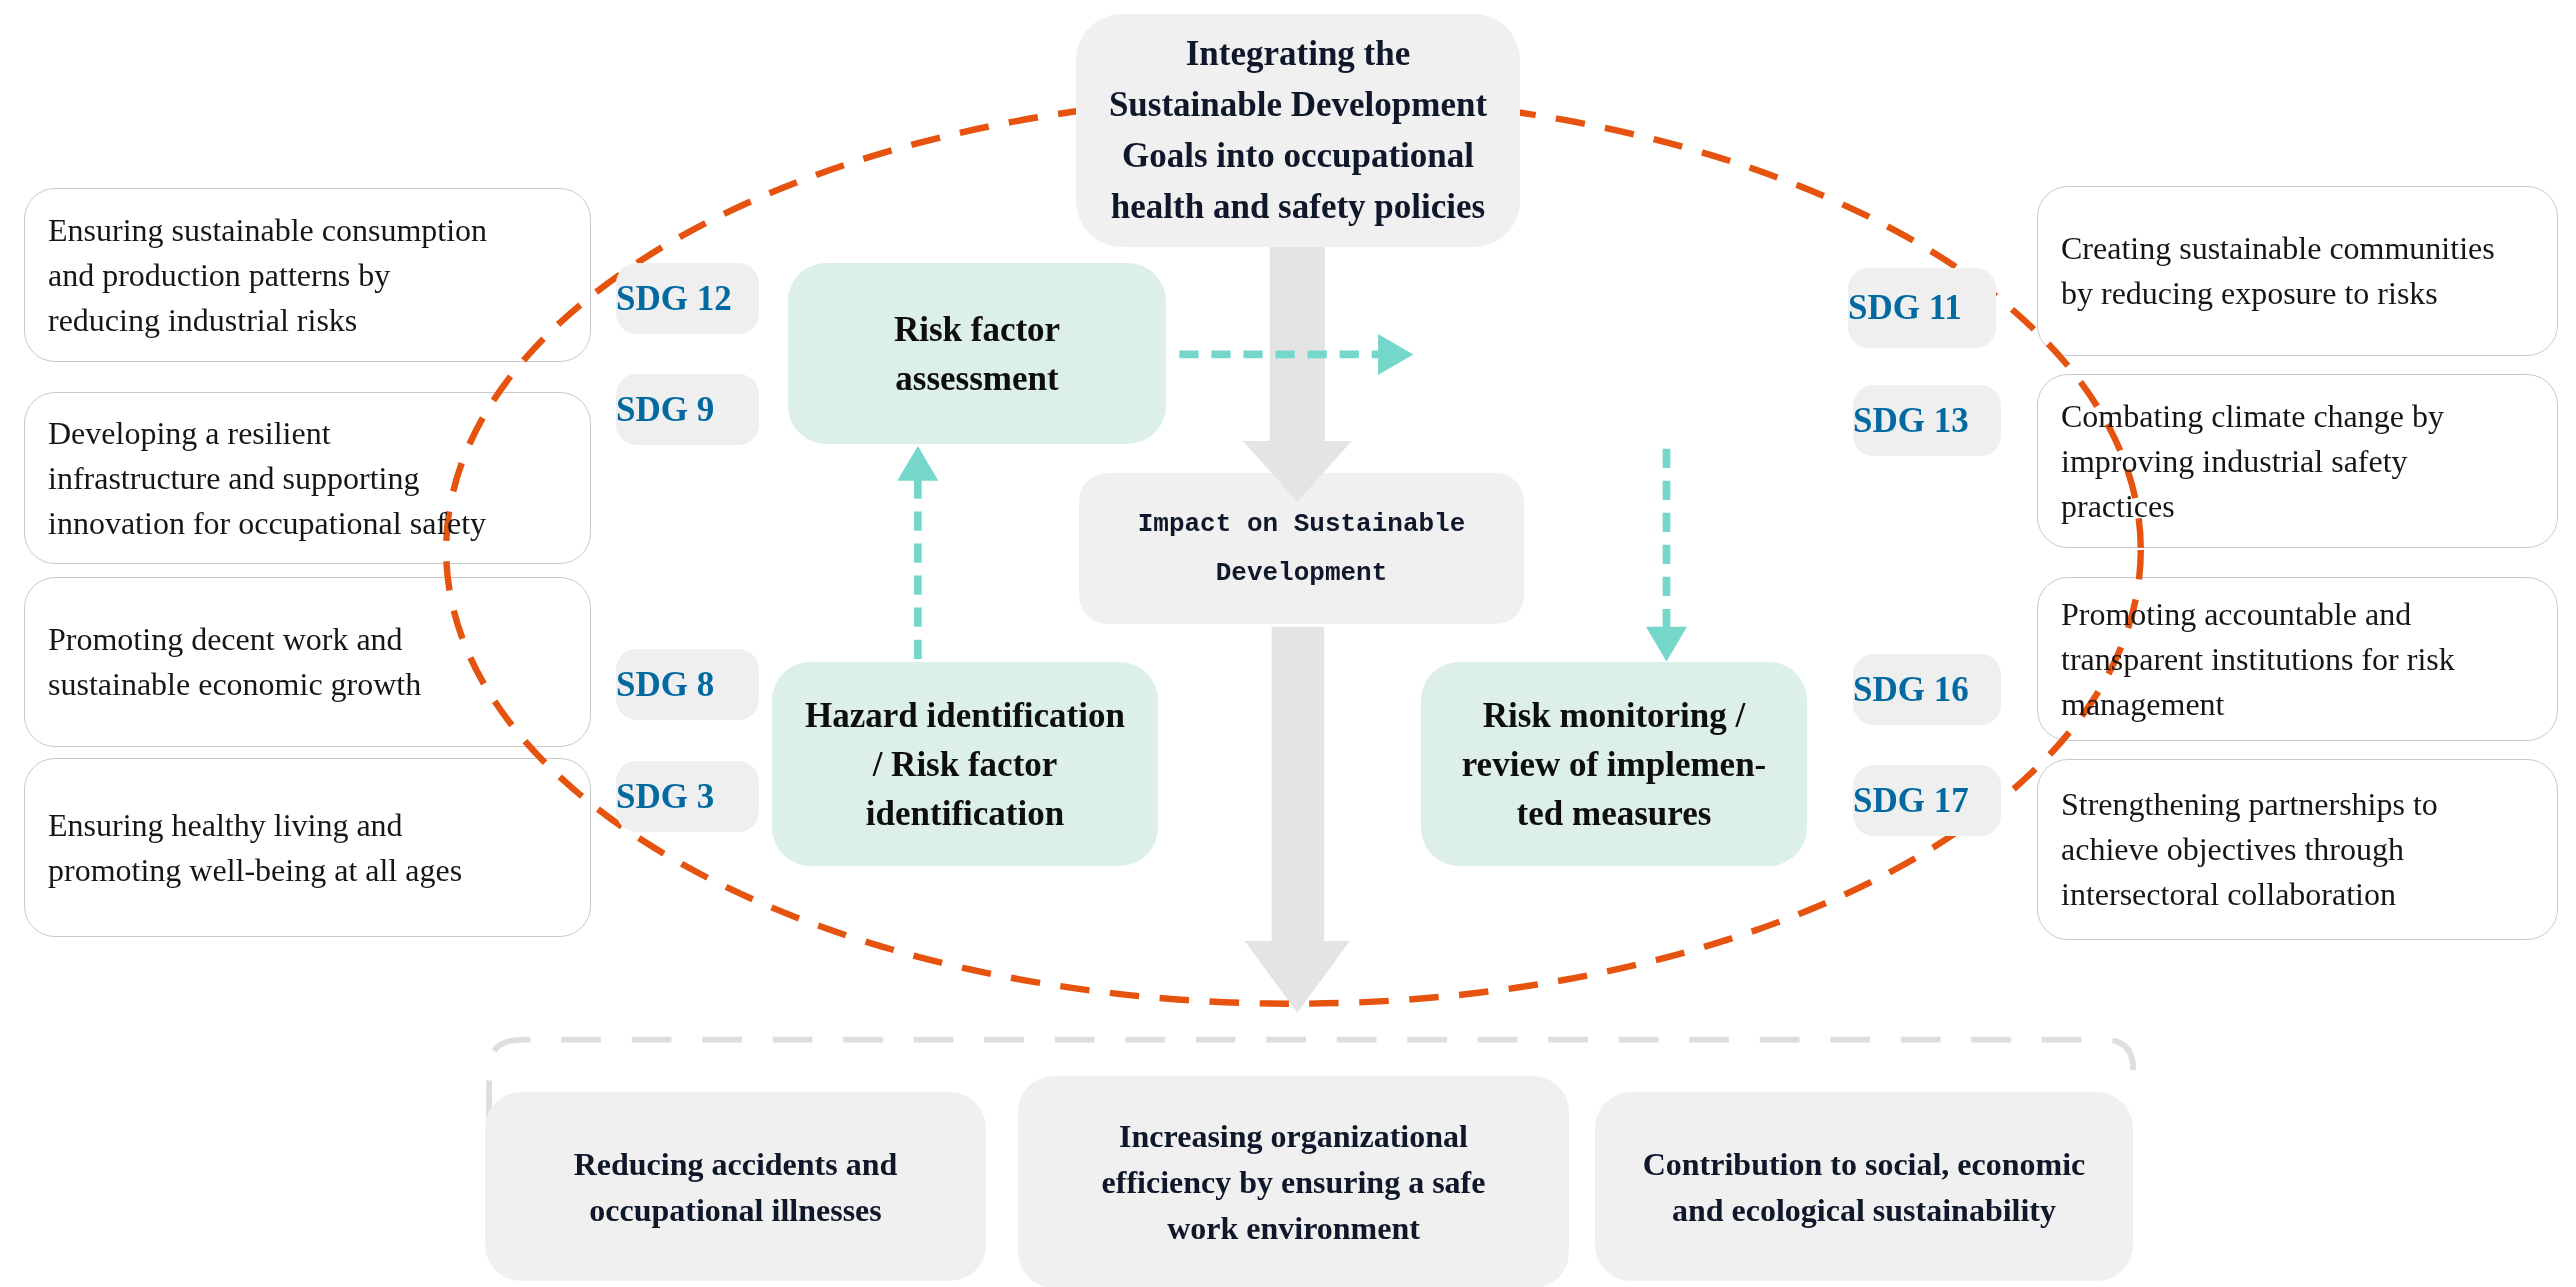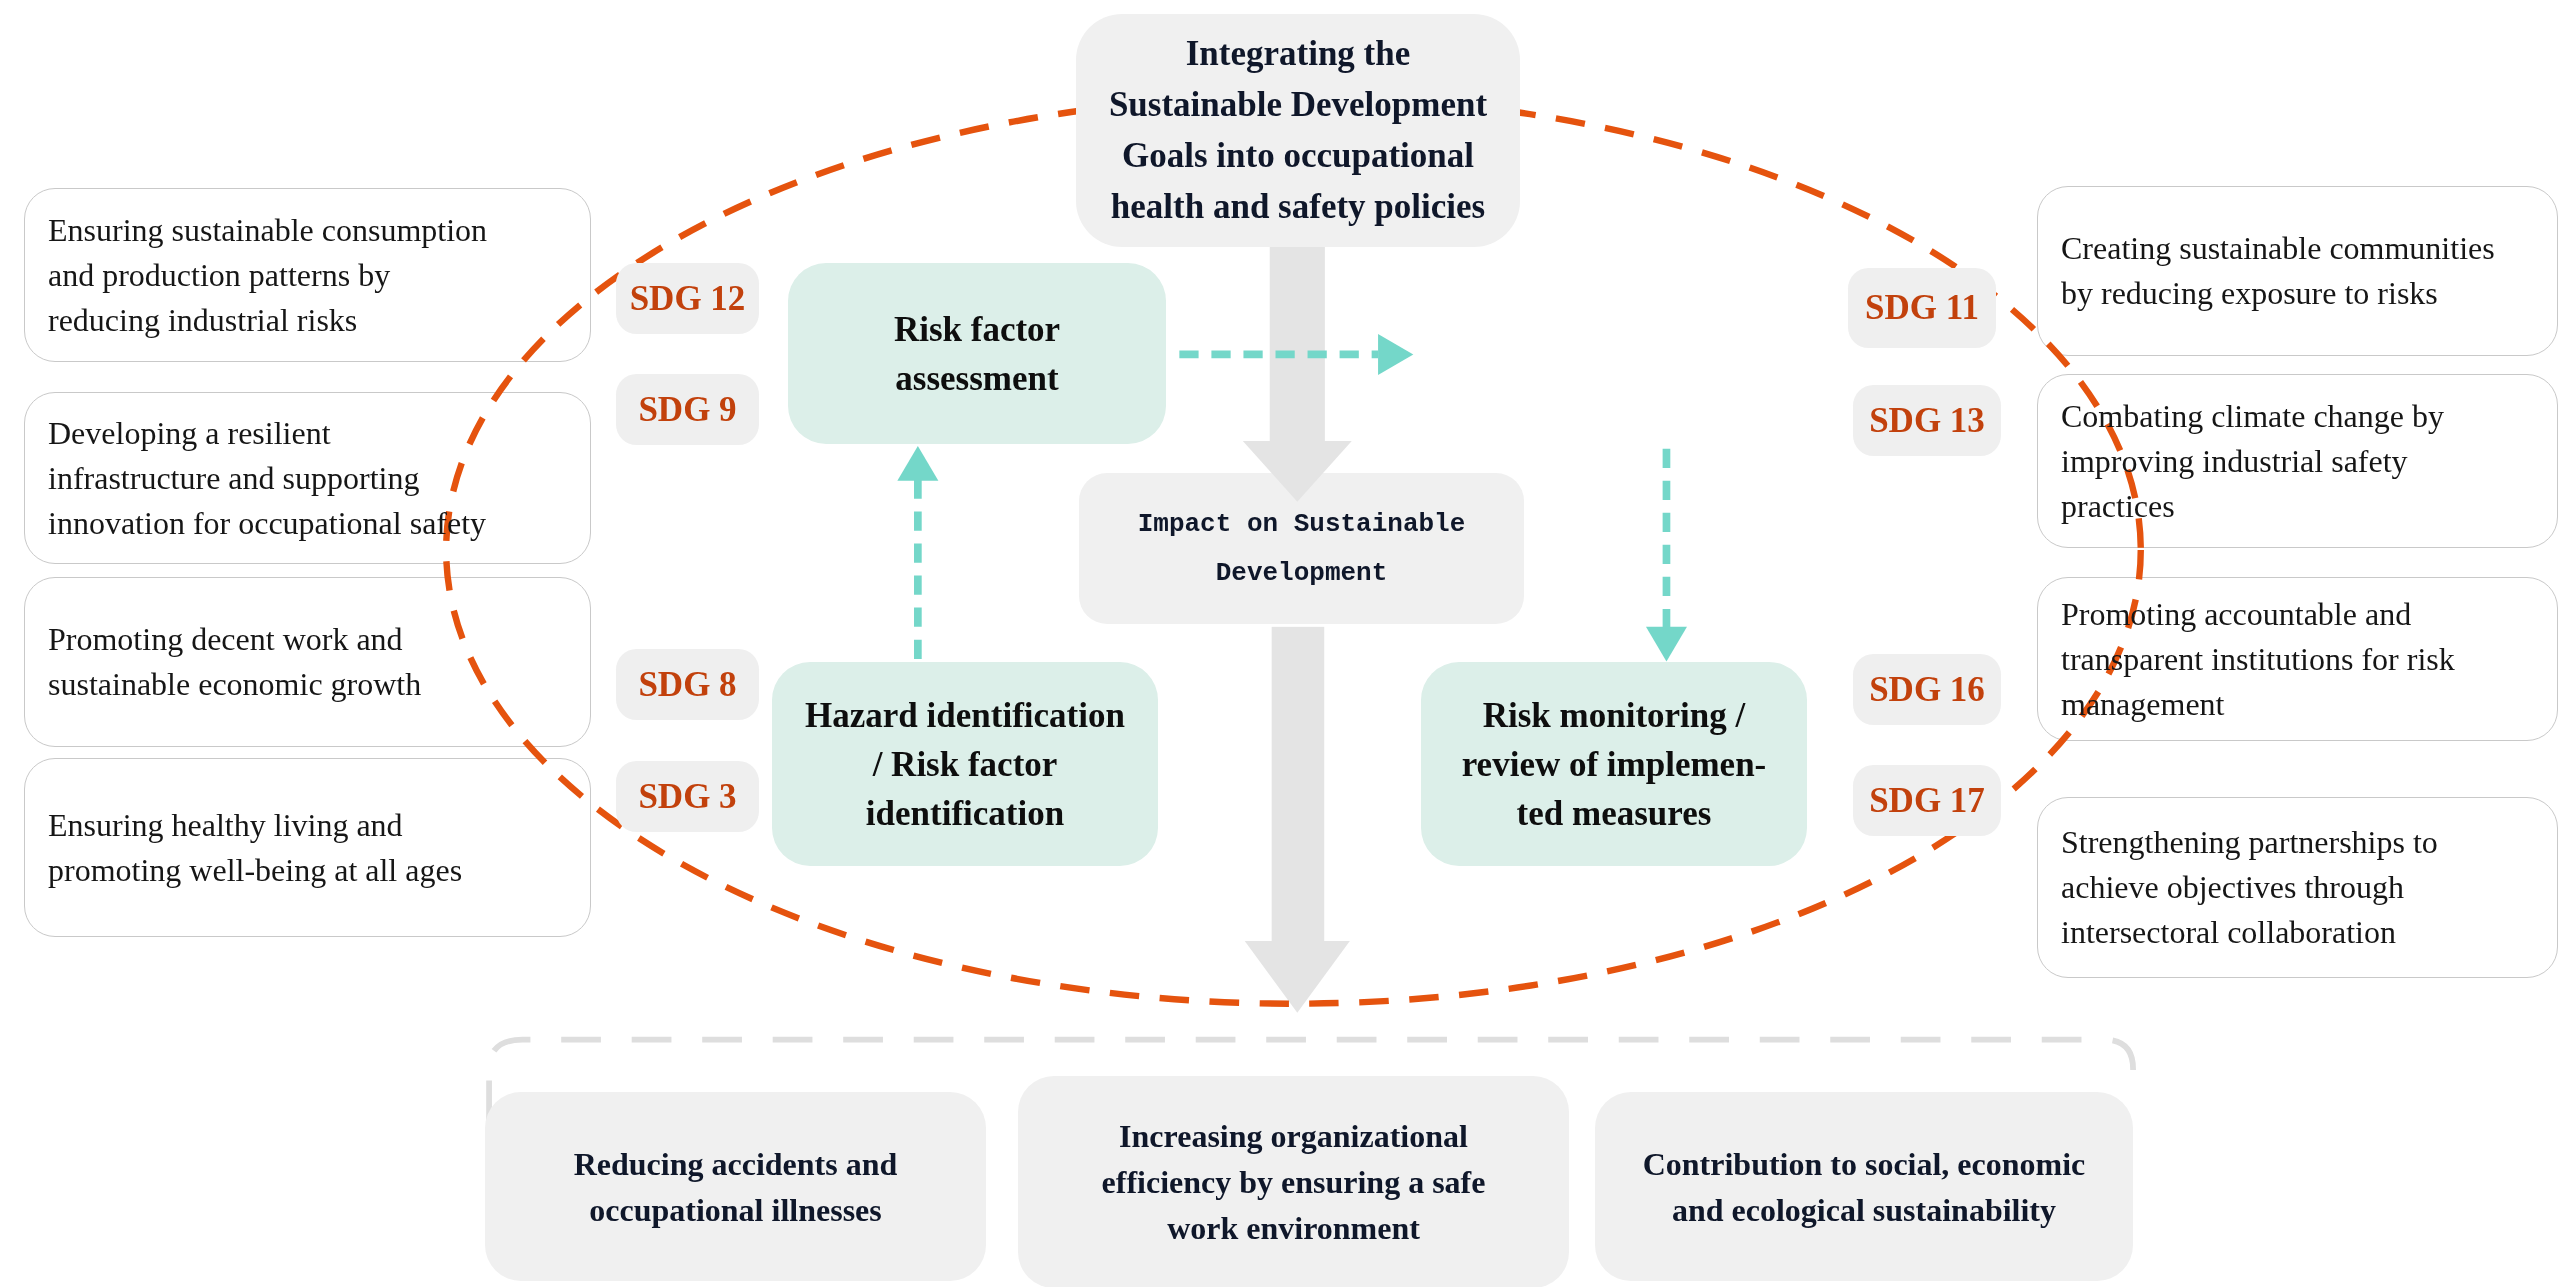--- a/index.html
+++ b/index.html
@@ -13,22 +13,22 @@
     border-radius:31px;display:flex;align-items:center;
     padding:0 23px;box-sizing:border-box;
   }
   .goal .txt{
     position:relative;z-index:3;font-size:32px;line-height:45px;
     color:#161616;white-space:pre-line;
   }
   
   .badge{
     position:absolute;background:#efefef;border-radius:20.5px;z-index:4;
-    display:flex;align-items:center;justify-content:center;
-    font-weight:bold;font-size:35px;color:#c2410c;
+    display:flex;align-items:center;justify-content:flex-start;
+    font-weight:bold;font-size:35px;color:#0369a1;
   }
   
   .mint{
     position:absolute;background:#dcefe9;border-radius:38px;z-index:4;
     display:flex;align-items:center;justify-content:center;text-align:center;
     font-weight:bold;font-size:35px;line-height:49px;color:#0e0e0e;
     white-space:pre-line;
   }
   
   .grayteal{
@@ -77,21 +77,21 @@
   <div class="goal" style="left:2037px;top:374px;width:521px;height:174px;">
     <span class="txt">Combating climate change by
 improving industrial safety
 practices</span>
   </div>
   <div class="goal" style="left:2037px;top:577px;width:521px;height:164px;">
     <span class="txt">Promoting accountable and
 transparent institutions for risk
 management</span>
   </div>
-  <div class="goal" style="left:2037px;top:759px;width:521px;height:181px;margin-top:38px;">
+  <div class="goal" style="left:2037px;top:759px;width:521px;height:181px;">
     <span class="txt">Strengthening partnerships to
 achieve objectives through
 intersectoral collaboration</span>
   </div>
 
   <div class="impact-fill" style="left:1079px;top:473px;width:445px;height:151px;"></div>
 
   <svg class="layer" width="2576" height="1287" viewBox="0 0 4019 2008">
 
     <path d="M 763 1748 L 763 1668 Q 763 1622 815 1622 L 3282 1622 Q 3328 1622 3328 1668 L 3328 1702" fill="none" stroke="#dedede" stroke-width="9" stroke-dasharray="62 48"></path>

